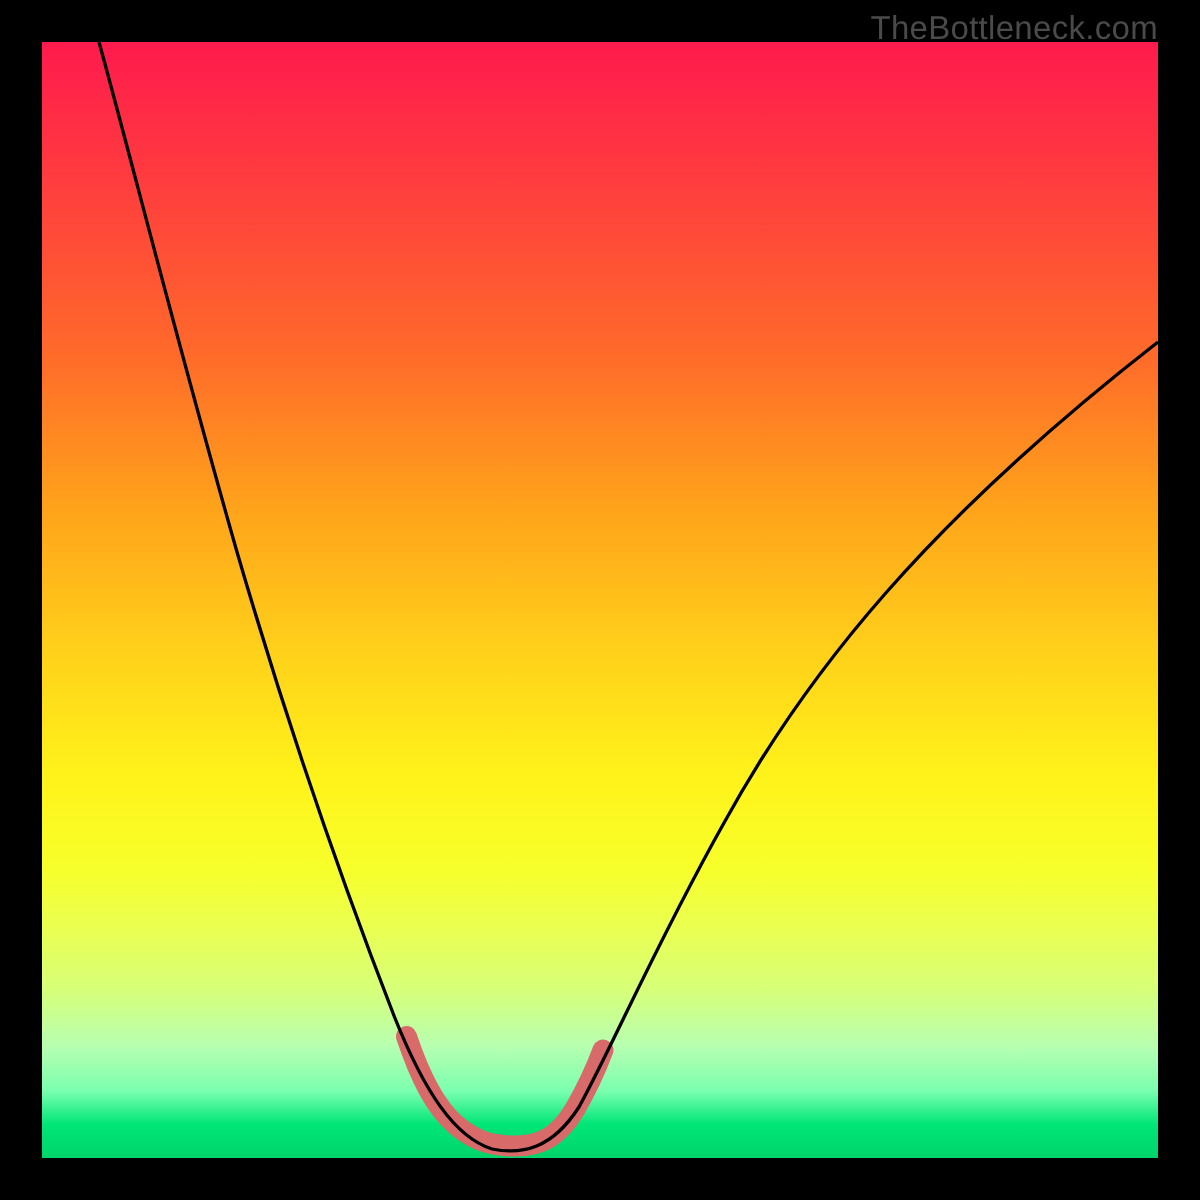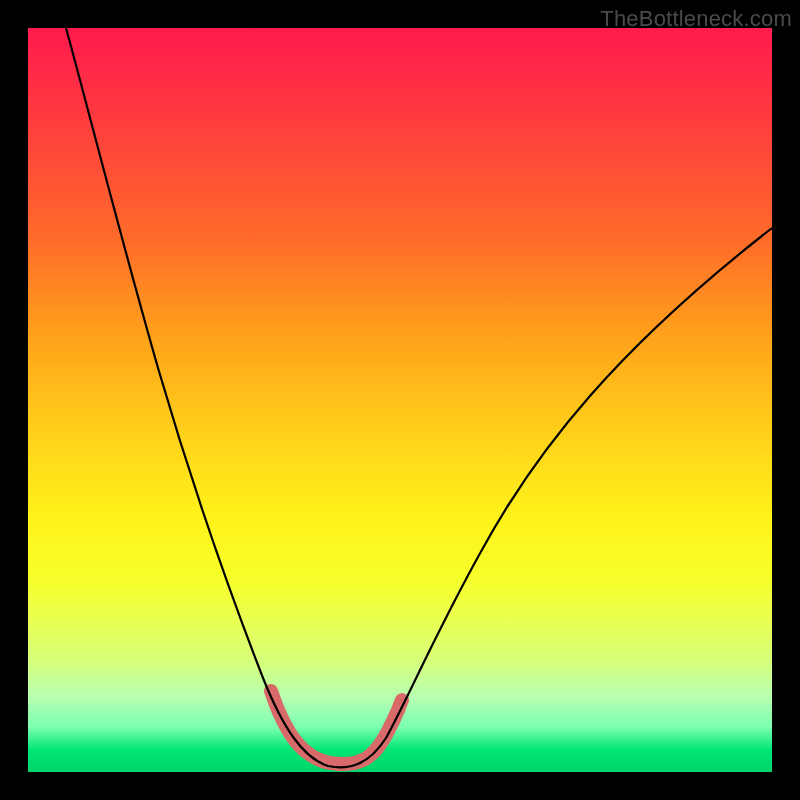--- a/index.html
+++ b/index.html
@@ -36,21 +36,21 @@
       #d6ff7a 85%,
       #b7ffb1 90%,
       #7affaf 94%,
       #00e676 97%,
       #00d46a 100%
     );
   }
   .watermark {
     position: absolute;
     top: 6px;
-    right: 8px;
+    right: 28px;
     color: #4a4a4a;
     font-size: 22px;
     font-weight: 500;
     letter-spacing: 0.2px;
     z-index: 10;
     user-select: none;
   }
   svg.curves {
     position: absolute;
     inset: 0;

